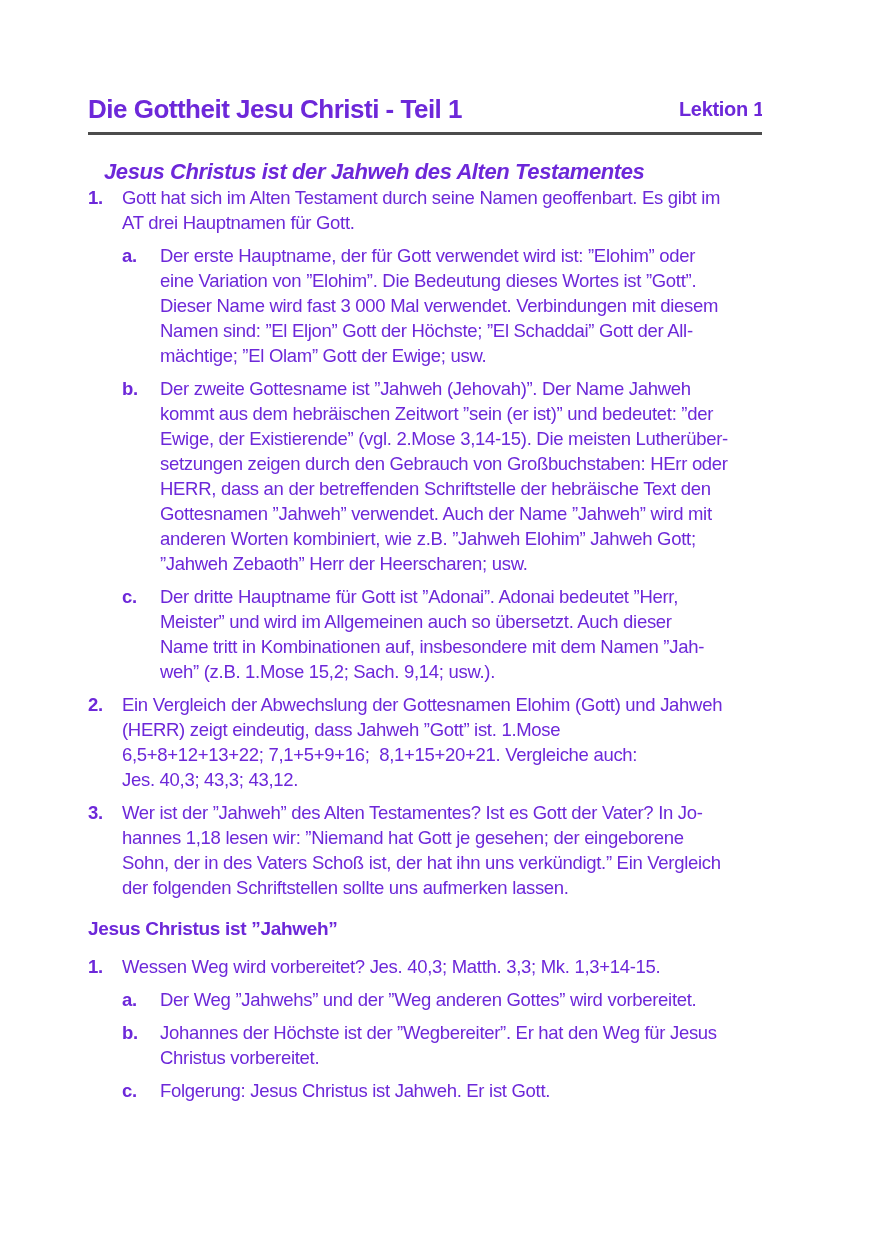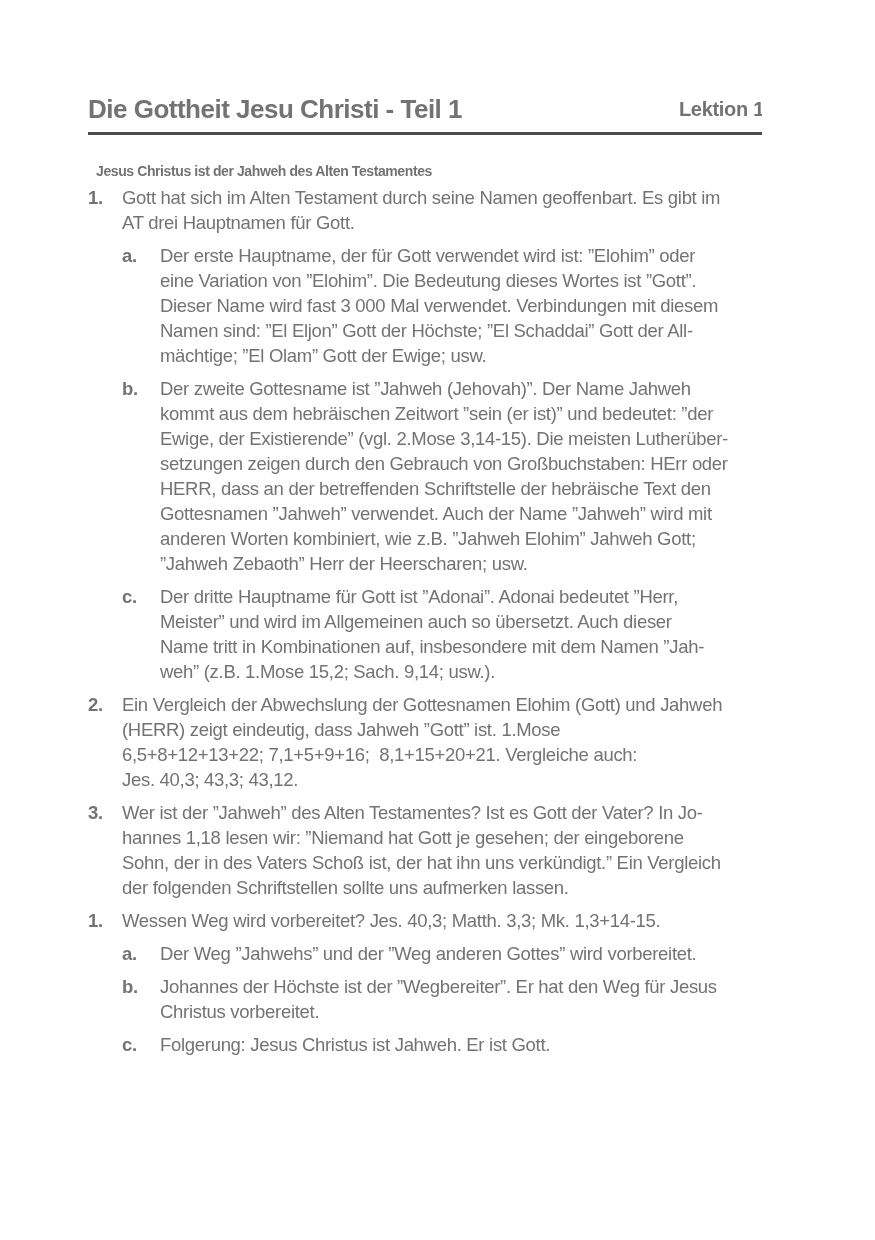--- a/index.html
+++ b/index.html
@@ -5,21 +5,21 @@
   html, body {
     margin: 0;
     padding: 0;
     background: #ffffff;
   }
   .page {
     position: relative;
     width: 762px;
     height: 1240px;
     background: #ffffff;
-    color: #737373;
+    color: #6d28d9;
     font-family: "Liberation Sans", "DejaVu Sans", sans-serif;
     font-stretch: condensed;
     overflow: hidden;
   }
   .header {
     position: absolute;
     top: 96px;
     left: 88px;
     width: 676px;
     display: flex;
@@ -40,25 +40,26 @@
     letter-spacing: -0.3px;
     padding-bottom: 2px;
   }
   .content {
     position: absolute;
     top: 150px;
     left: 88px;
     width: 752px;
   }
   .h1 {
-    font-size: 14px;
+    font-size: 22px;
     font-weight: bold;
     letter-spacing: -0.4px;
-    margin: 8px 0 0 8px;
+    margin: 8px 0 0 16px;
     line-height: 27px;
+    font-style: italic;
   }
   .h2 {
     font-size: 19px;
     font-weight: bold;
     letter-spacing: -0.3px;
     margin: 9px 0 13px 0;
     line-height: 24px;
   }
   .h2.later {
     margin-top: 17px;
@@ -165,20 +166,21 @@
     </div>
 
     <div class="li lvl1">
       <span class="marker">3.</span>
       <span class="text">Wer ist der ”Jahweh” des Alten Testamentes? Ist es Gott der Vater? In Jo-
 hannes 1,18 lesen wir: ”Niemand hat Gott je gesehen; der eingeborene
 Sohn, der in des Vaters Schoß ist, der hat ihn uns verkündigt.” Ein Vergleich
 der folgenden Schriftstellen sollte uns aufmerken lassen.</span>
     </div>
 
+    <div class="h2 later">Jesus Christus ist ”Jahweh”</div>
 
     <div class="li lvl1">
       <span class="marker">1.</span>
       <span class="text">Wessen Weg wird vorbereitet? Jes. 40,3; Matth. 3,3; Mk. 1,3+14-15.</span>
     </div>
 
     <div class="li lvl2">
       <span class="marker">a.</span>
       <span class="text">Der Weg ”Jahwehs” und der ”Weg anderen Gottes” wird vorbereitet.</span>
     </div>

